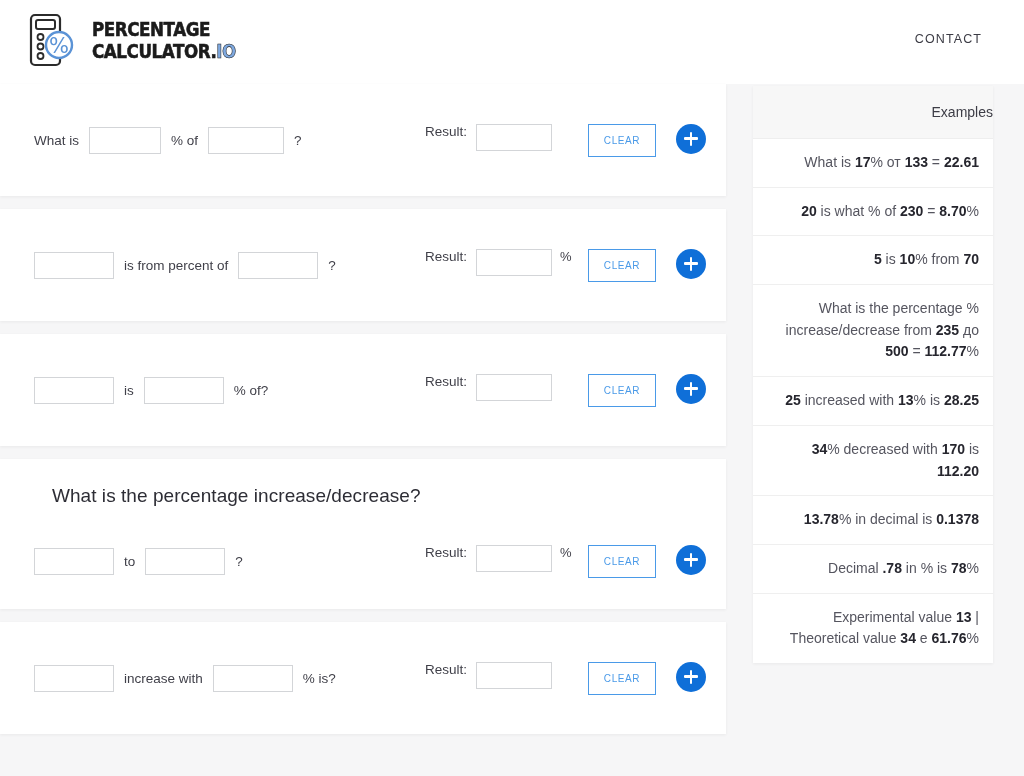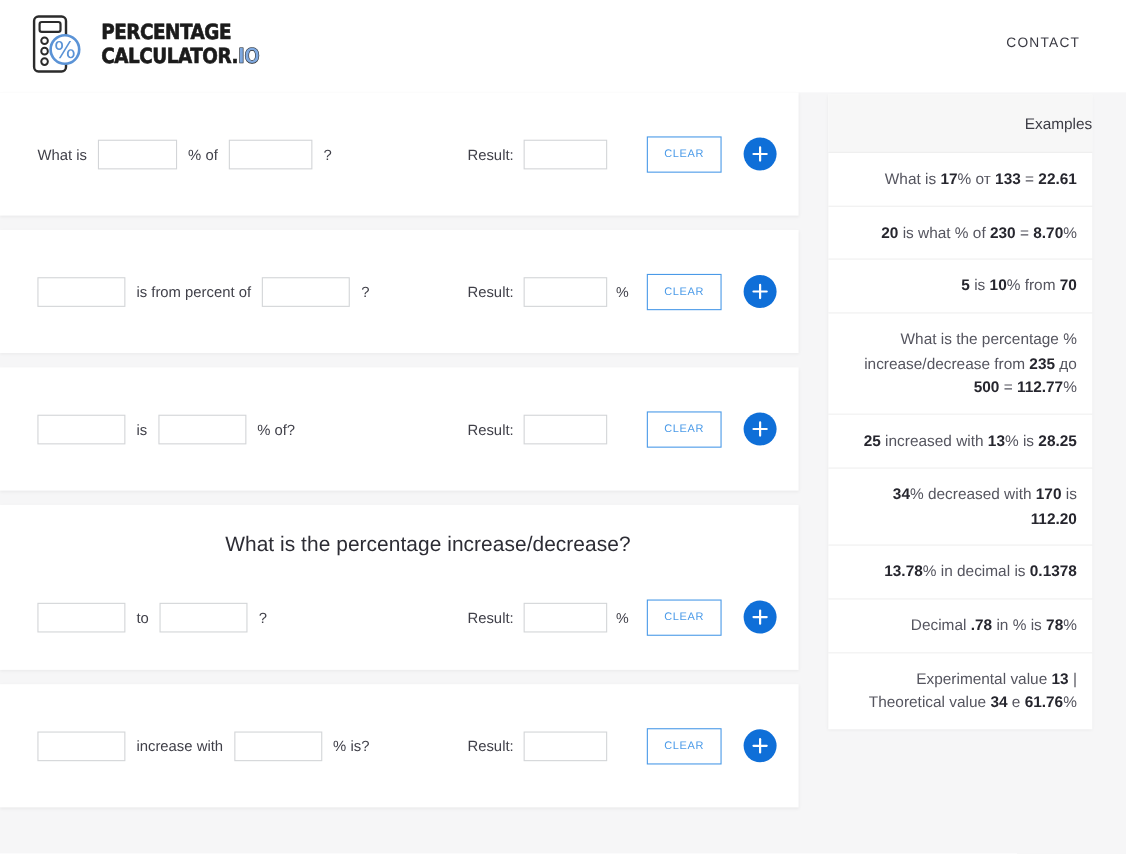--- a/index.html
+++ b/index.html
@@ -88,21 +88,20 @@
     position: relative;
   }
   .calc-card.tall { }
 
   .card-title {
     font-size: 19px;
     color: #2d2d35;
     font-weight: 400;
     padding: 26px 0 6px 52px;
     letter-spacing: 0.05px;
-    text-align: center;
   }
 
   .calc-row {
     display: flex;
     align-items: center;
     height: 112px;
     padding-left: 34px;
     padding-right: 20px;
   }
   .calc-row.with-title { height: 96px; padding-top: 0; }
@@ -129,21 +128,21 @@
     font-family: "Liberation Sans", sans-serif;
     color: #333;
     padding: 0 6px;
   }
   .f-w72 { width: 72px; }
   .f-w76 { width: 76px; }
   .f-w80 { width: 80px; }
 
   .result-group {
     display: flex;
-    align-items: center;
+    align-items: flex-start;
     margin-left: auto;
   }
   .result-label {
     font-size: 13.5px;
     color: #3f3f48;
     margin-right: 9px;
     white-space: nowrap;
   }
   .result-field {
     height: 27px;

